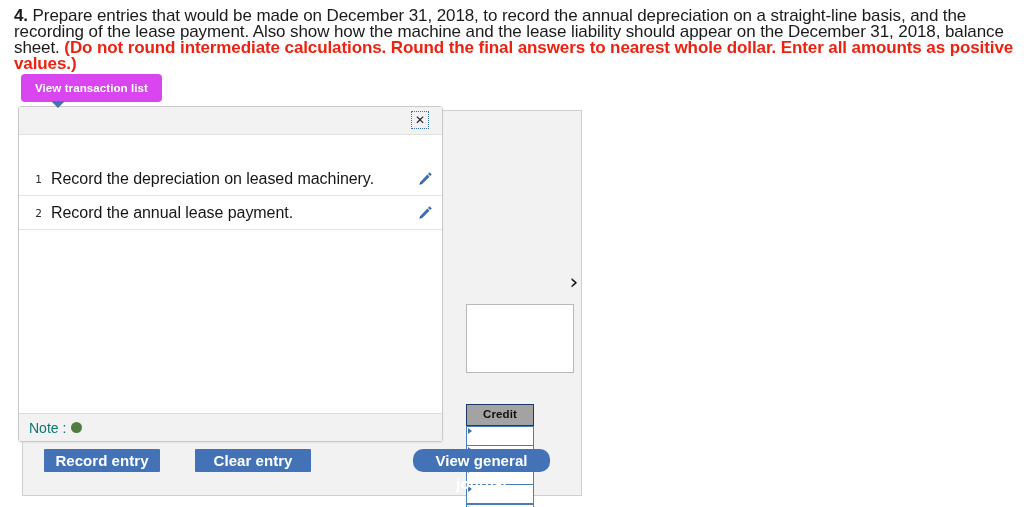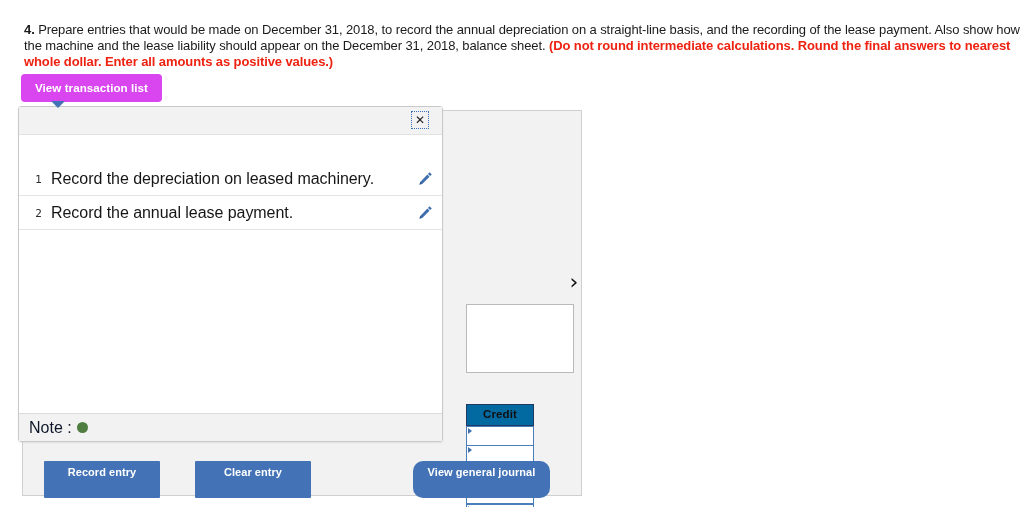--- a/index.html
+++ b/index.html
@@ -13,27 +13,26 @@
     position: relative;
     font-family: "Liberation Sans", sans-serif;
     color: #1a1a1a;
     overflow: hidden;
   }
 
   
   #prompt {
     position: absolute;
     left: 14px;
-    top: 22px;
+    top: 8px;
     width: 1000px;
-    font-size: 13px;
+    font-size: 17px;
     line-height: 16px;
     color: #1b1b1b;
     letter-spacing: -0.1px;
-    margin-left: 10px;
   }
   #prompt .qnum { font-weight: bold; }
   #prompt .warn {
     color: #ee2211;
     font-weight: bold;
   }
 
   
   #work-panel {
     position: absolute;
@@ -75,21 +74,21 @@
 
   
   #credit-col {
     position: absolute;
     left: 443px;
     top: 293px;
     width: 68px;
   }
   #credit-col .credit-head {
     height: 22px;
-    background: #0369a1;
+    background: #a3a3a3;
     border: 1.6px solid #1f3864;
     box-sizing: border-box;
     font-size: 11.5px;
     font-weight: bold;
     color: #101010;
     text-align: center;
     line-height: 19px;
     letter-spacing: 0.1px;
   }
   #credit-col .credit-cells { margin-top: 0px; }
@@ -215,48 +214,47 @@
     position: absolute;
     left: 0;
     right: 0;
     bottom: 0;
     height: 27px;
     background: #f2f2f2;
     border-top: 1px solid #dcdcdc;
     display: flex;
     align-items: center;
     padding-left: 10px;
-    font-size: 16px;
-    color: #0f172a;
+    font-size: 14px;
+    color: #0f766e;
   }
   #tlist-popup .pop-note .green-dot {
     display: inline-block;
     width: 11px;
     height: 11px;
     border-radius: 50%;
     background: #4f7e40;
     margin: 0 5px;
     vertical-align: middle;
   }
 
   
   .act-btn {
     position: absolute;
-    height: 37px;
+    height: 23px;
     background: #4373b6;
     color: #ffffff;
-    font-size: 11px;
+    font-size: 15px;
     font-weight: bold;
     text-align: center;
     line-height: 23px;
     letter-spacing: 0.05px;
     cursor: pointer;
     z-index: 25;
     border-radius: 1px;
-    margin-top: 12px;
   }
   #btn-record { left: 44px;  top: 449px; width: 116px; }
   #btn-clear  { left: 195px; top: 449px; width: 116px; text-align: center; }
   #btn-journal{ left: 413px; top: 449px; width: 137px; border-radius: 10px; }
 </style>
 </head>
 <body>
 
 <div id="prompt">
   <span class="qnum">4.</span><span> Prepare entries that would be made on December 31, 2018, to record the annual depreciation on a straight-line basis, and the recording of the lease payment. Also show how the machine and the lease liability should appear on the December 31, 2018, balance sheet. </span><span class="warn">(Do not round intermediate calculations. Round the final answers to nearest whole dollar. Enter all amounts as positive values.)</span>

